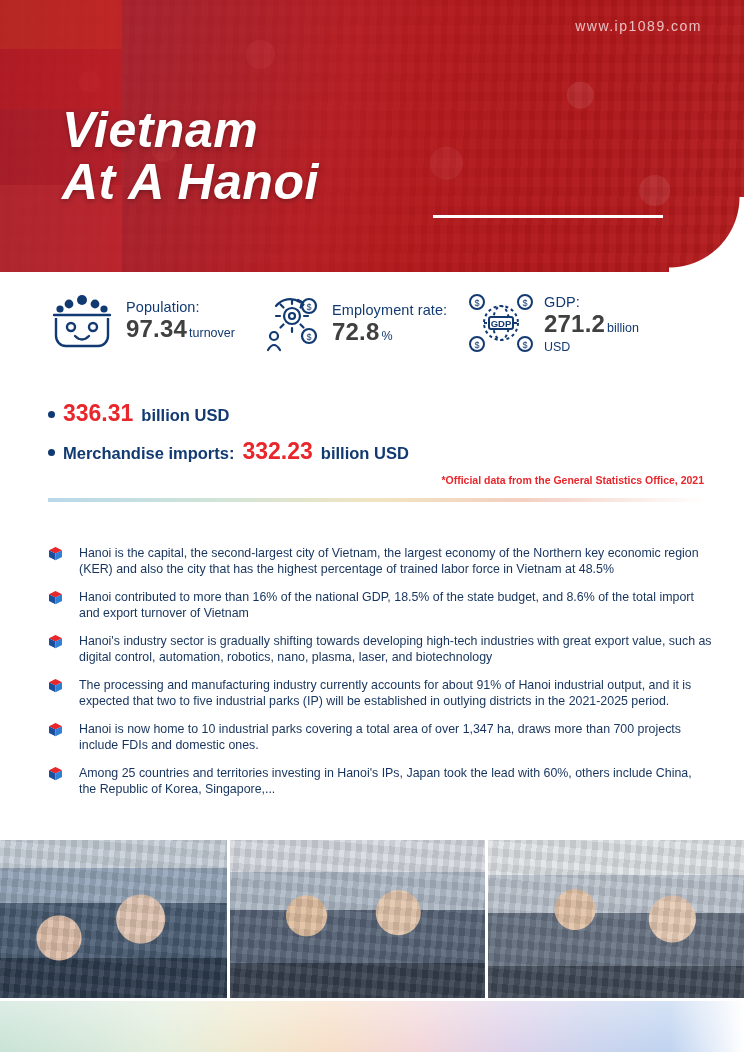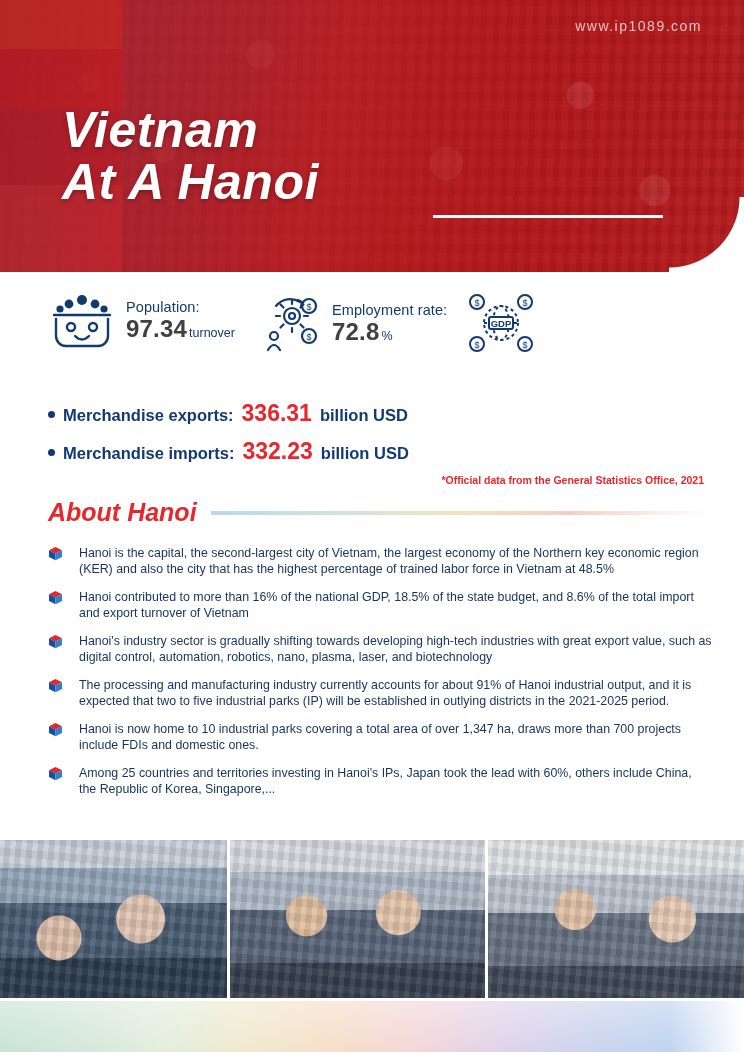--- a/index.html
+++ b/index.html
@@ -384,43 +384,47 @@
         <circle cx="9" cy="12" r="7"></circle>
         <text x="9" y="16" font-size="9" font-family="Liberation Sans, sans-serif" fill="#123a72" stroke="none" text-anchor="middle">$</text>
         <circle cx="57" cy="12" r="7"></circle>
         <text x="57" y="16" font-size="9" font-family="Liberation Sans, sans-serif" fill="#123a72" stroke="none" text-anchor="middle">$</text>
         <circle cx="9" cy="54" r="7"></circle>
         <text x="9" y="58" font-size="9" font-family="Liberation Sans, sans-serif" fill="#123a72" stroke="none" text-anchor="middle">$</text>
         <circle cx="57" cy="54" r="7"></circle>
         <text x="57" y="58" font-size="9" font-family="Liberation Sans, sans-serif" fill="#123a72" stroke="none" text-anchor="middle">$</text>
       </svg>
     </span>
+    <div class="stat-text">
+      <div class="stat-label">GDP:</div>
+      <div>
+        <span class="stat-value">271.2</span><span class="stat-unit">billion USD</span>
+      </div>
+    </div>
   </div>
 
 </div>
 
 <div class="trade">
   <div class="trade-row">
     <span class="trade-dot"></span>
-    <span class="trade-label">Merchandise exports:</span>
     <span class="trade-value">336.31</span>
     <span class="trade-unit">billion USD</span>
   </div>
   <div class="trade-row">
     <span class="trade-dot"></span>
     <span class="trade-label">Merchandise imports:</span>
     <span class="trade-value">332.23</span>
     <span class="trade-unit">billion USD</span>
   </div>
 </div>
 
 <div class="source-note">*Official data from the General Statistics Office, 2021</div>
 
 <div class="about-head">
-  <div class="about-title">About Hanoi</div>
   <div class="about-gradient"></div>
 </div>
 
 <div class="bullets">
 
   <div class="bullet">
     <span class="cube-icon">
       <svg width="15" height="15" viewBox="0 0 15 15">
         <polygon points="7.5,1 14,4.3 7.5,7.6 1,4.3" fill="#e8262b"></polygon>
         <polygon points="1,4.3 7.5,7.6 7.5,14.2 1,10.9" fill="#1b4f9c"></polygon>

